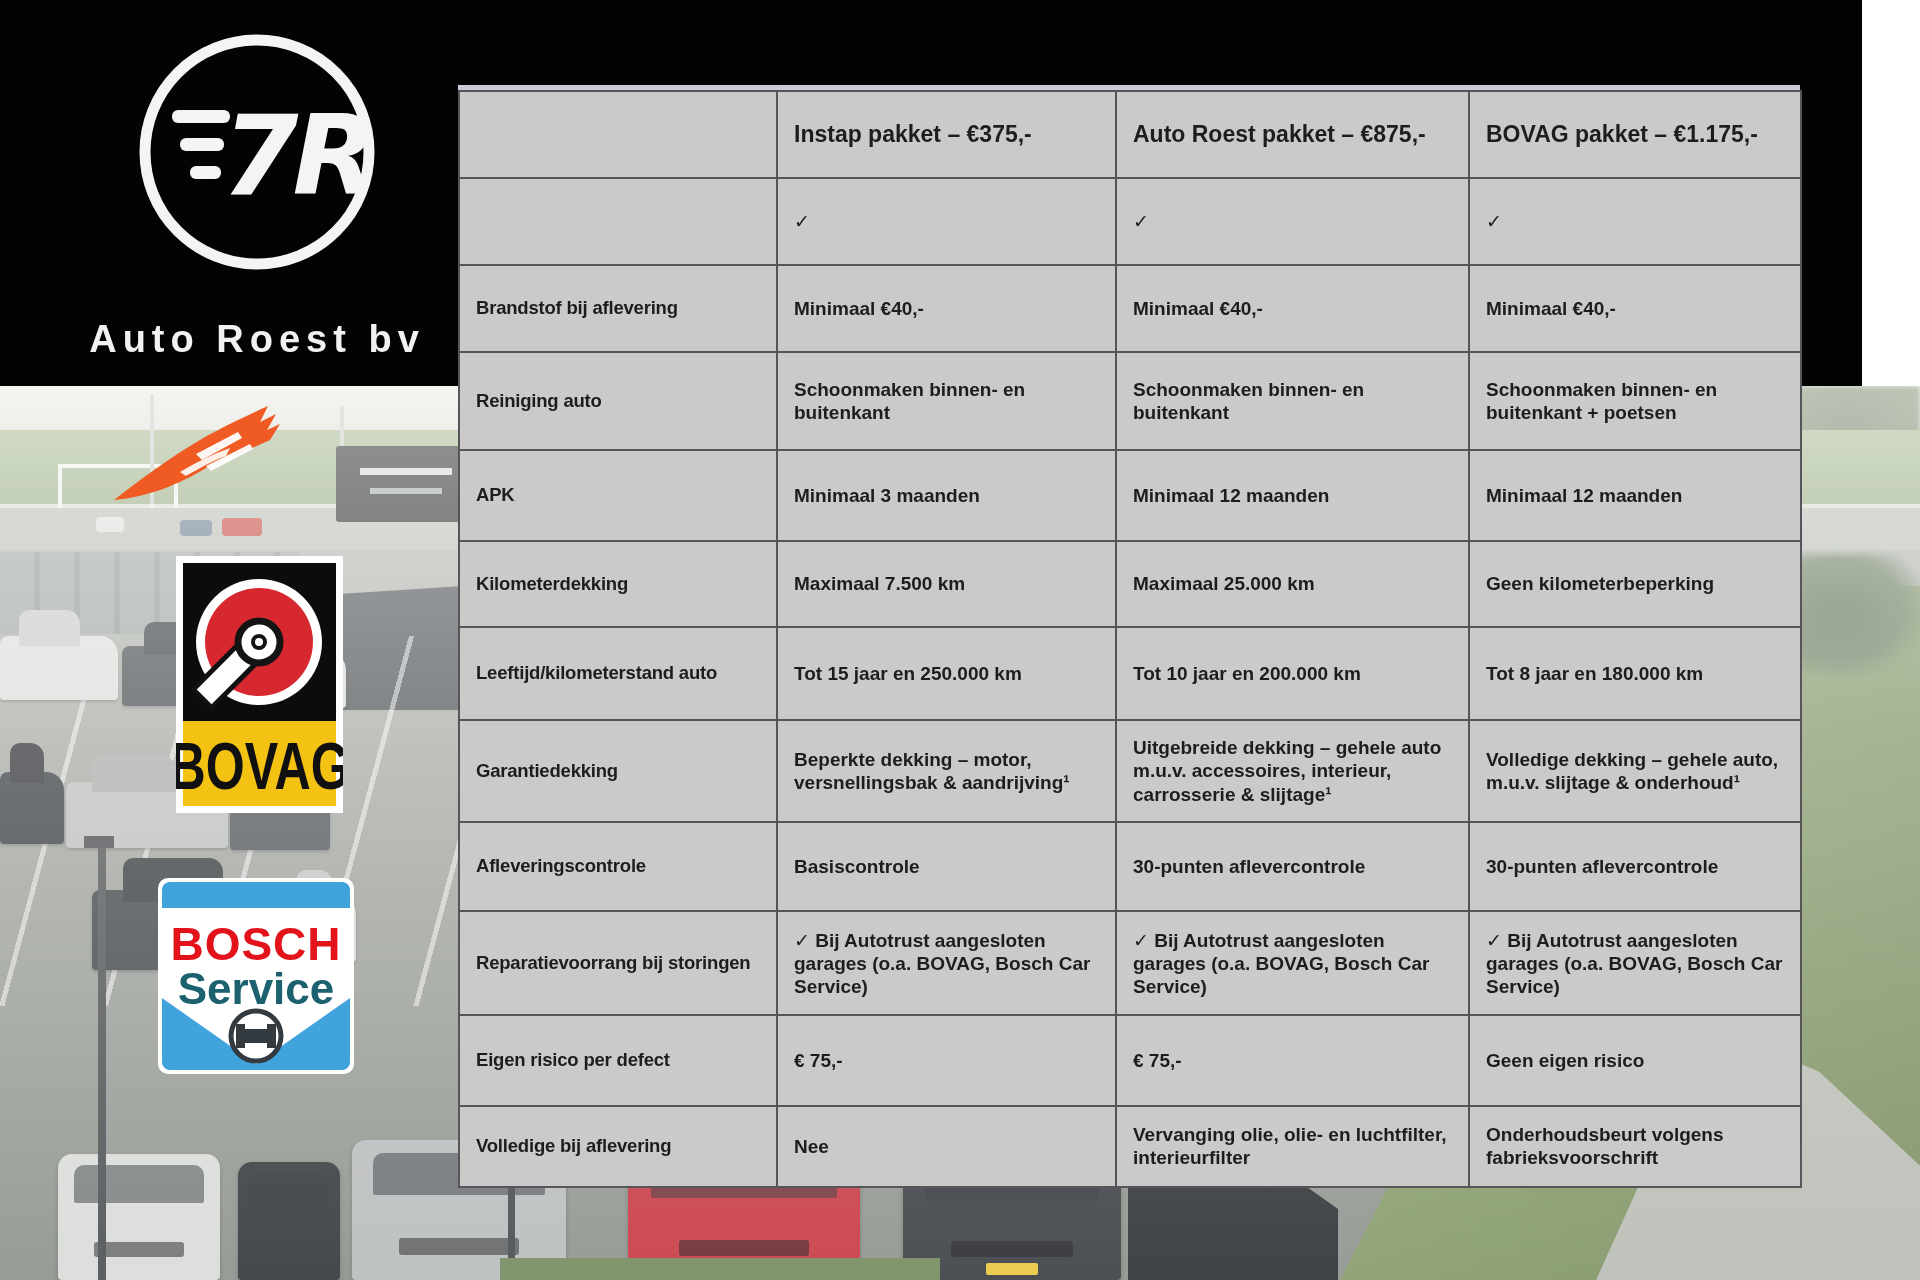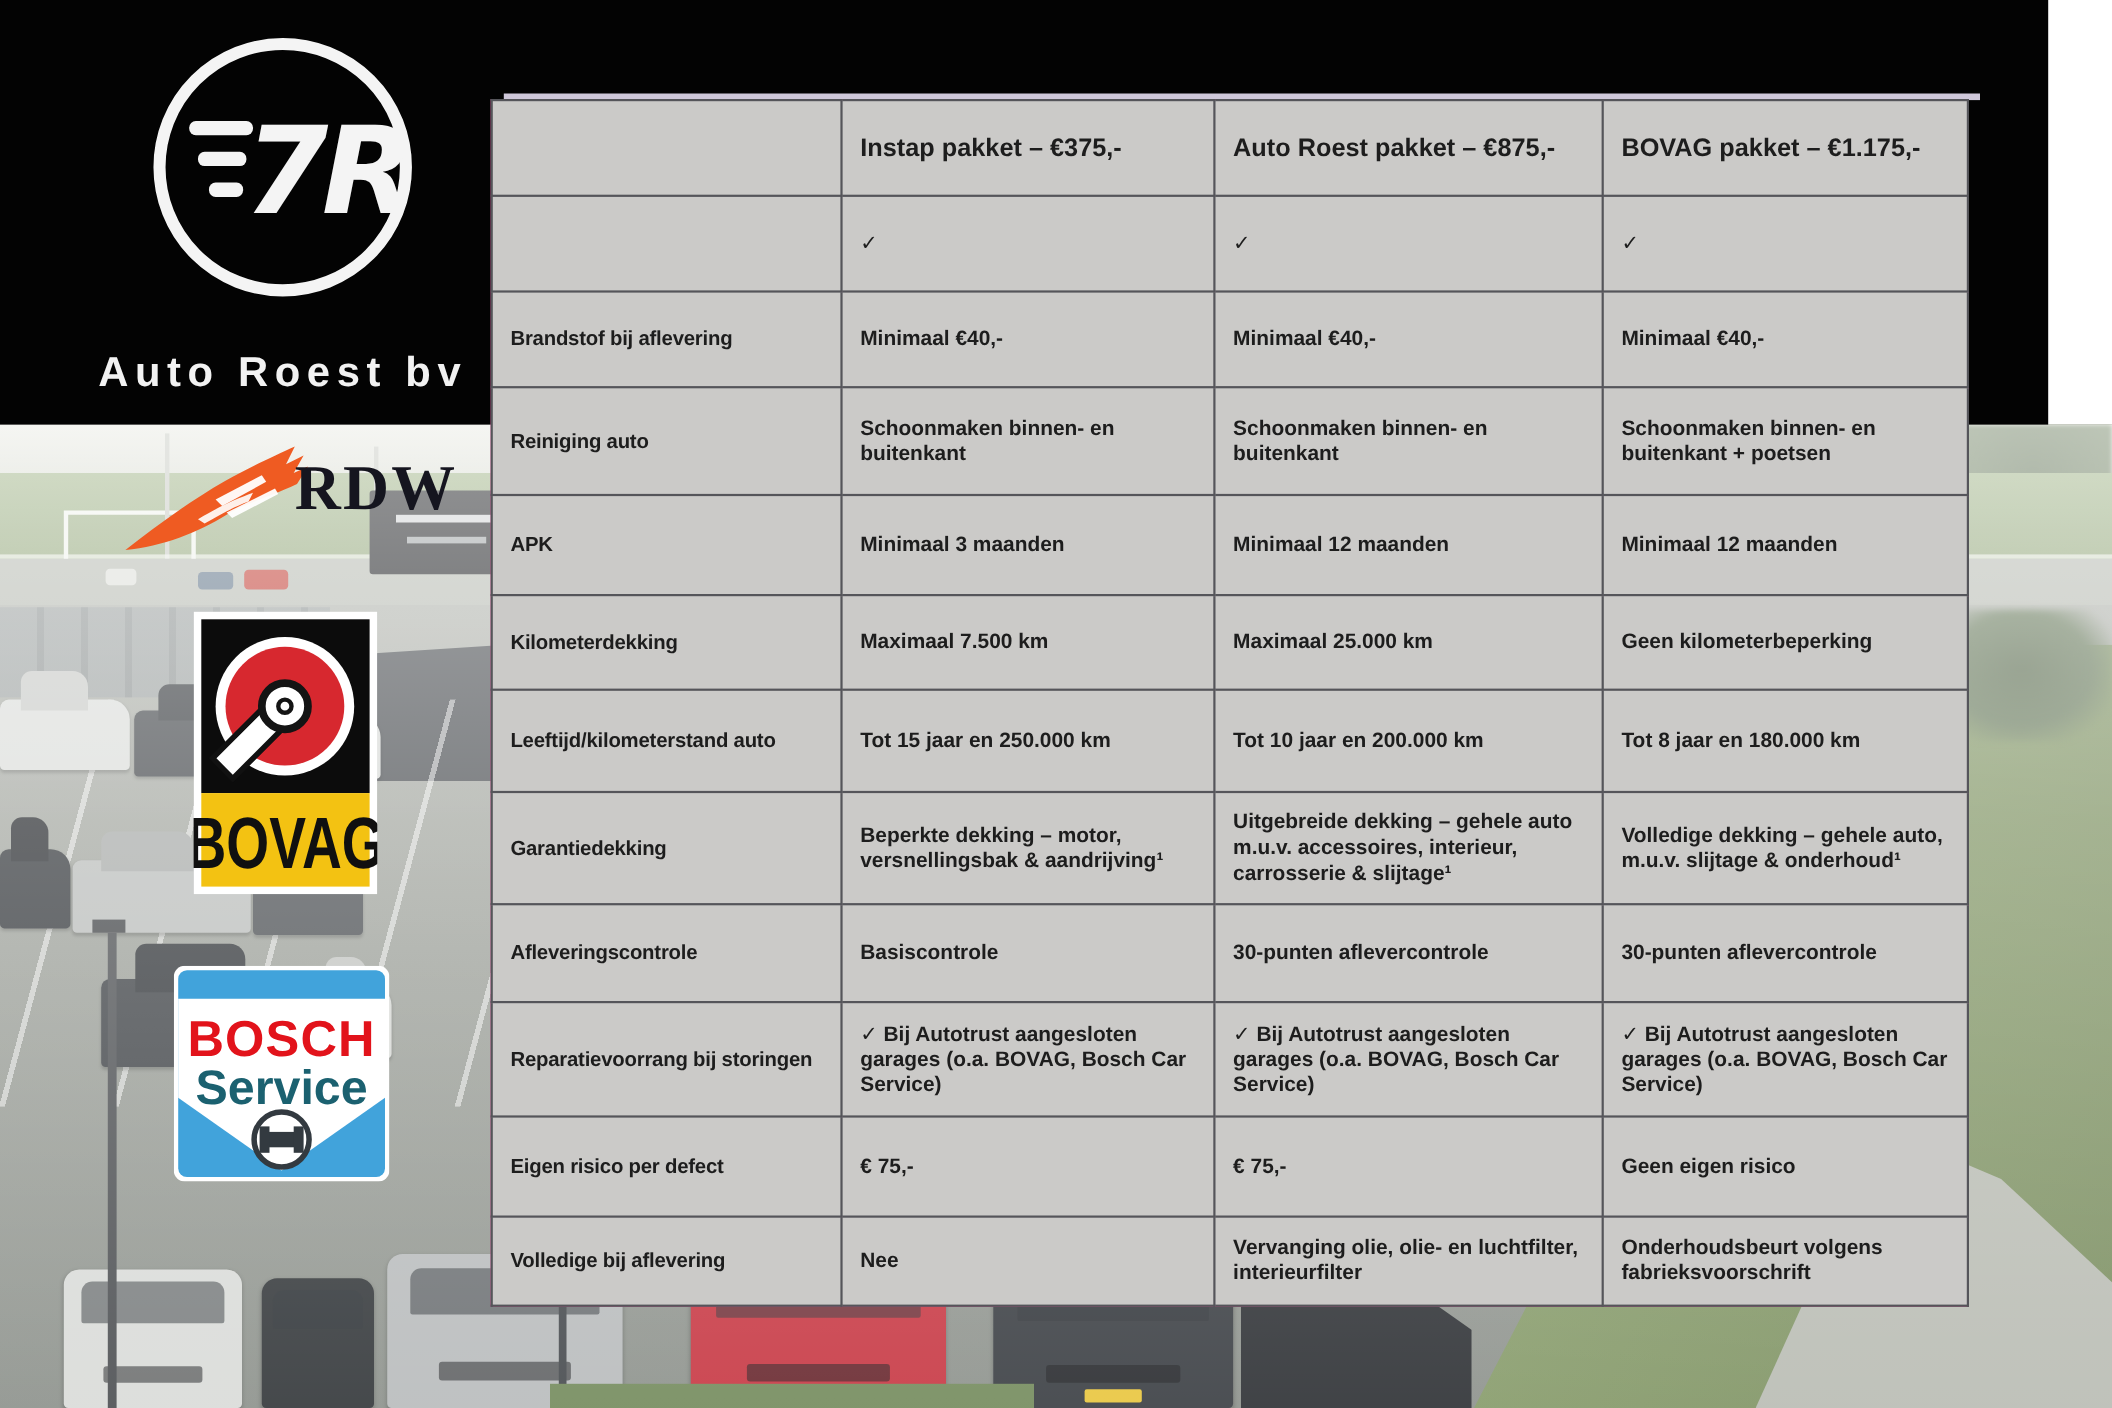--- a/index.html
+++ b/index.html
@@ -19,22 +19,22 @@
   .photo{left:0;top:386px;width:1920px;height:894px;background:#a7aaa3;overflow:hidden;}
   .car{position:absolute;background:var(--c);border-radius:8px 18px 4px 4px;box-shadow:0 2px 3px rgba(0,0,0,.22);}
   .car .cab{position:absolute;left:16%;width:52%;top:-40%;height:55%;background:var(--cc,#9b9e9b);border-radius:10px 14px 0 0;}
   .carF{position:absolute;border-radius:14px 14px 4px 4px;box-shadow:0 2px 4px rgba(0,0,0,.25);}
   .carF .glass{position:absolute;left:10%;right:10%;top:9%;height:30%;background:rgba(40,45,50,.55);border-radius:10px 10px 2px 2px;}
   .carF .grille{position:absolute;left:22%;right:22%;bottom:18%;height:12%;background:rgba(18,20,22,.55);border-radius:3px;}
   .carF .plate{position:absolute;left:38%;right:38%;bottom:4%;height:9%;background:#e8c437;border-radius:2px;}
 
   
   .lavender{left:458px;top:85px;width:1342px;height:6px;background:#cfc8da;z-index:4;}
-  table.pkg{position:absolute;left:446px;top:90px;width:1342px;height:1098px;z-index:4;
-            border-collapse:collapse;table-layout:fixed;background:#ec4899;}
+  table.pkg{position:absolute;left:458px;top:90px;width:1342px;height:1098px;z-index:4;
+            border-collapse:collapse;table-layout:fixed;background:#a3a3a3;}
   table.pkg th,table.pkg td{border:2px solid #55555a;background:#cbcac8;color:#1d1d1d;
             font-weight:bold;vertical-align:middle;text-align:left;line-height:1.22;}
   table.pkg th{font-size:23px;padding:8px 10px 8px 16px;}
   table.pkg td{font-size:19px;padding:6px 10px 6px 16px;}
   table.pkg td.lbl{font-size:18.5px;letter-spacing:-0.2px;padding-right:4px;}
 </style>
 </head>
 <body>
 
 <div id="stage">
@@ -130,21 +130,20 @@
   </div>
   <div class="abs ar-name">Auto Roest bv</div>
 
   <div class="abs" style="left:110px;top:402px;width:300px;height:108px;z-index:3;">
     <svg class="abs" style="left:0;top:0;" width="172" height="106" viewBox="0 0 172 106">
       <path d="M4,98 C30,78 60,55 95,35 C115,24 140,12 158,4 L150,20 L166,12 L157,28 L170,22 L160,38 C130,52 112,56 96,66 C70,82 38,95 4,98 Z" fill="#EF5B22"></path>
       <path d="M86,52 L128,30 L132,36 L92,58 Z" fill="rgba(255,255,255,.95)"></path>
       <path d="M96,64 L140,42 L143,47 L101,69 Z" fill="rgba(255,255,255,.95)"></path>
       <path d="M70,70 C90,58 104,52 120,46 L116,54 C102,59 88,67 76,74 Z" fill="rgba(255,255,255,.9)"></path>
     </svg>
-    <span class="abs" style="left:158px;top:8px;font-family:'Liberation Serif','DejaVu Serif',serif;font-size:58px;font-weight:bold;color:#15151f;letter-spacing:2px;">RDW</span>
   </div>
 
   <div class="abs" style="left:176px;top:556px;width:167px;height:257px;z-index:3;border-radius:26px;">
     <svg width="167" height="257" viewBox="0 0 167 257">
       <rect x="0" y="0" width="167" height="257" fill="#ffffff"></rect>
       <rect x="7" y="7" width="153" height="158" fill="#0c0c0c"></rect>
       <rect x="7" y="165" width="153" height="85" fill="#F3C212"></rect>
       <circle cx="83" cy="86" r="63" fill="#ffffff"></circle>
       <circle cx="83" cy="86" r="54" fill="#D7282F"></circle>
       <g transform="rotate(45 83 86)">

